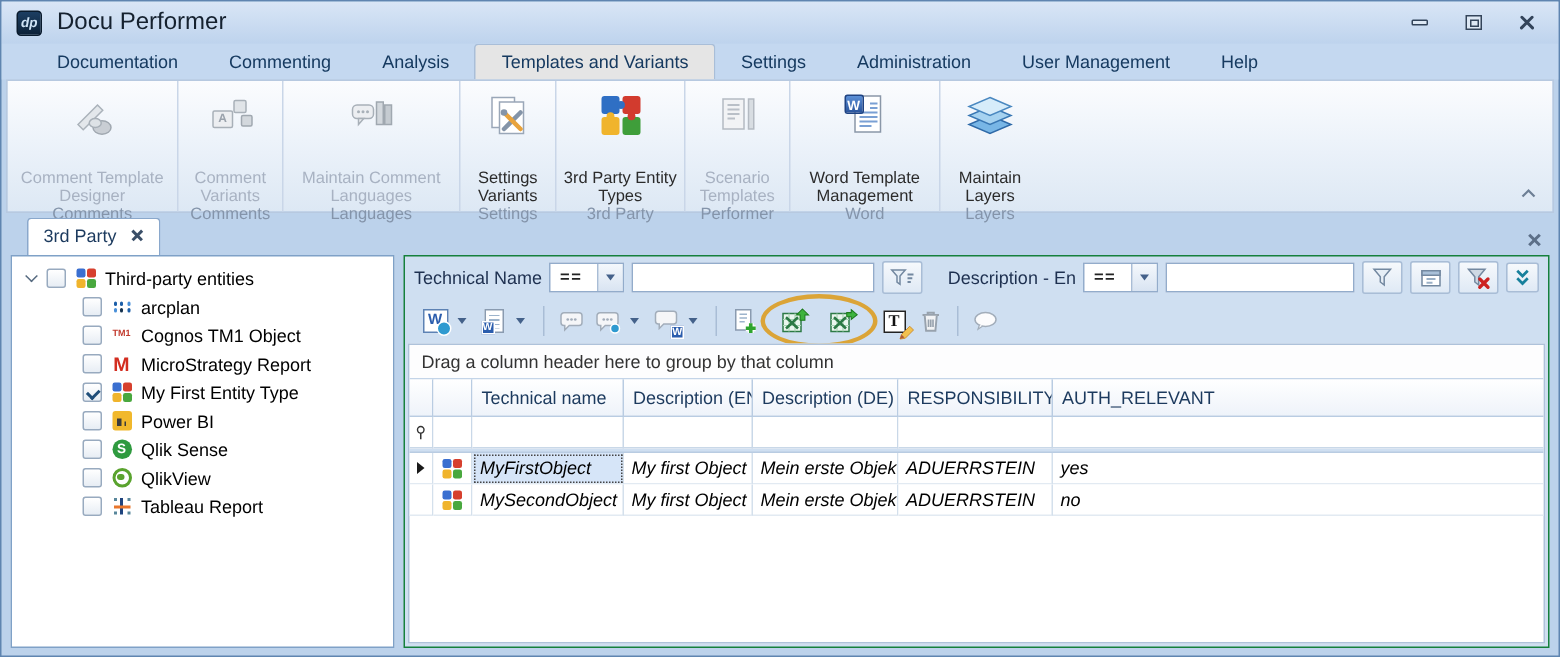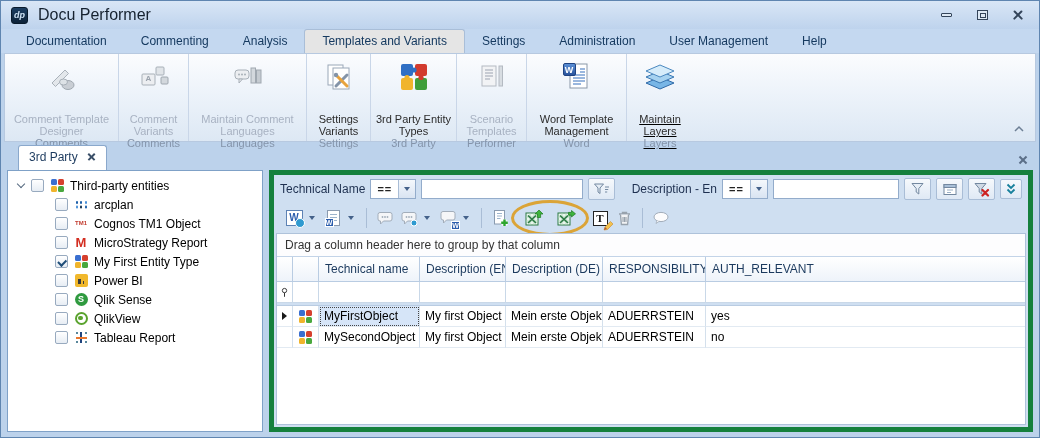--- a/index.html
+++ b/index.html
@@ -19,21 +19,21 @@
   .winbtns{margin-left:auto;margin-right:14px;display:flex;gap:22px;align-items:center;}
   .winbtn{width:14px;height:12px;display:flex;align-items:center;justify-content:center;cursor:default;}
   .glyph-min{width:11px;height:4px;border:1.5px solid #33445a;border-radius:1px;background:#dde8f4;}
   .glyph-max{width:11px;height:10px;border:1.5px solid #33445a;position:relative;background:#dde8f4;}
   .glyph-max::after{content:"";position:absolute;left:2px;top:1.5px;width:4px;height:3px;border:1.5px solid #33445a;}
   .glyph-close{position:relative;width:12px;height:12px;}
   .glyph-close::before,.glyph-close::after{content:"";position:absolute;left:0;top:5px;width:12px;height:2.4px;background:#33445a;border-radius:1px;}
   .glyph-close::before{transform:rotate(45deg);} .glyph-close::after{transform:rotate(-45deg);}
   
   .menubar{position:absolute;left:0;top:28px;right:0;height:24px;background:#c4d8f0;
-    display:flex;align-items:flex-end;padding-left:8px;}
+    display:flex;align-items:flex-end;padding-left:20px;}
   .mtab{font-size:12px;color:#163a60;padding:4px 17px 5px;border-radius:3px 3px 0 0;cursor:default;}
   .mtab.active{background:#e5e5e5;border:1px solid #a9bed8;border-bottom:none;color:#163a60;}
   
   .ribbon{position:absolute;left:3px;top:52px;right:3px;height:89px;
     background:linear-gradient(#fbfcfe,#eaf1f9 55%,#dde8f4);
     border:1px solid #b7c9e0;display:flex;}
   .rgroup{display:flex;flex-direction:column;border-right:1px solid #c9d6e8;height:100%;}
   .rbtn{flex:1;display:flex;flex-direction:column;align-items:center;padding:5px 4px 0;cursor:default;}
   .ricon{height:36px;display:flex;align-items:center;justify-content:center;}
   .rlabel{font-size:11px;line-height:12px;text-align:center;color:#2b2b2b;margin-top:18px;}
@@ -51,21 +51,21 @@
     border-radius:3px 3px 0 0;padding:4px 10px 6px;font-size:12px;color:#1c3a5e;
     display:flex;align-items:center;gap:9px;cursor:default;}
   .doctab-close{position:relative;width:9px;height:9px;display:inline-block;}
   .doctab-close::before,.doctab-close::after{content:"";position:absolute;left:0;top:3.6px;width:9px;height:1.8px;background:#3a4f68;}
   .doctab-close::before{transform:rotate(45deg);} .doctab-close::after{transform:rotate(-45deg);}
   .strip-close{margin-left:auto;margin-right:8px;margin-bottom:5px;position:relative;width:10px;height:10px;cursor:default;}
   .strip-close::before,.strip-close::after{content:"";position:absolute;left:0;top:4px;width:10px;height:2px;background:#5c6f88;}
   .strip-close::before{transform:rotate(45deg);} .strip-close::after{transform:rotate(-45deg);}
   
   .treepanel{position:absolute;left:6px;top:169px;width:256px;bottom:5px;background:#fff;border:1px solid #7fa1c7;}
-  .rightpanel{position:absolute;left:268px;top:169px;right:6px;bottom:5px;background:#cfdff1;border:5px solid #15803d;}
+  .rightpanel{position:absolute;left:268px;top:169px;right:6px;bottom:5px;background:#cfdff1;border:1px solid #15803d;}
   
   .tree{padding-top:5px;font-size:12px;color:#000;}
   .trow{display:flex;align-items:center;height:19px;padding-left:6px;cursor:default;}
   .trow.child{padding-left:44px;}
   .expander{width:14px;display:flex;justify-content:center;}
   .chev-down{width:6px;height:6px;border-left:1.6px solid #55697f;border-bottom:1.6px solid #55697f;transform:rotate(-45deg);margin-top:-3px;}
   .cbx{width:13px;height:13px;border:1px solid #98aabf;border-radius:2px;margin:0 5px 0 3px;
     background:linear-gradient(#ffffff,#e7edf4);position:relative;flex:none;}
   .cbx.checked::after{content:"";position:absolute;left:2.2px;top:2.6px;width:6px;height:3.5px;
     border-left:2px solid #1f4e79;border-bottom:2px solid #1f4e79;transform:rotate(-45deg);}
@@ -119,21 +119,21 @@
   
   .gridwrap{position:absolute;left:2px;right:2px;top:58px;bottom:2px;background:#fff;border:1px solid #aec2da;overflow:hidden;}
   .groupband{height:23px;background:#fdfdfe;border-bottom:1px solid #c3d4e8;display:flex;align-items:center;
     padding-left:8px;font-size:12px;color:#333;}
   .grow{display:grid;grid-template-columns:16px 26px 101px 86px 97px 103px 1fr;}
   .hcell{height:25px;background:linear-gradient(#ffffff,#eef3fa);border-right:1px solid #b9cce2;border-bottom:1px solid #b9cce2;
     font-size:12px;color:#1c3a5e;display:flex;align-items:center;padding:0 6px;white-space:nowrap;overflow:hidden;cursor:default;}
   .fcell{height:21px;background:#fff;border-right:1px solid #c9d8e8;border-bottom:1px solid #c9d8e8;display:flex;align-items:center;padding:0 4px;}
   .gspacer{height:3px;background:#cfdff1;border-bottom:1px solid #b9cce2;}
   .dcell{height:21px;background:#fff;border-right:1px solid #d4e0ec;border-bottom:1px solid #e2eaf2;
-    font-size:12px;color:#000;display:flex;align-items:center;padding:0 5px;white-space:nowrap;overflow:hidden;cursor:default;}
+    font-size:12px;color:#000;display:flex;align-items:center;padding:0 5px;white-space:nowrap;overflow:hidden;cursor:default;font-style:italic;}
   .dcell.focus{background:#d6e5f8;outline:1px dotted #444;outline-offset:-2px;}
   .rowarrow{width:0;height:0;border-top:4px solid transparent;border-bottom:4px solid transparent;border-left:5.5px solid #1a1a1a;margin:0 auto;}
   .minipuz{margin:0 auto;}
 </style>
 </head>
 <body>
 
 <div class="window">
 
   <div class="titlebar">
@@ -267,21 +267,21 @@
             <rect x="9" y="2" width="17" height="24" fill="#fff" stroke="#8a97a8"></rect>
             <path d="M19 7 h5 M19 10 h5 M12 13 h12 M12 16 h12 M12 19 h12 M12 22 h8" stroke="#7aa0d4" stroke-width="1.3"></path>
           </svg>
           <span class="badge-w">W</span>
         </div>
         <div class="rlabel">Word Template Management</div>
       </div>
       <div class="rgroup-label">Word</div>
     </div>
 
-    <div class="rgroup" style="width:66px;border-right:none;text-decoration:underline;">
+    <div class="rgroup" style="width:66px;border-right:none;">
       <div class="rbtn">
         <div class="ricon">
           <svg width="32" height="30" viewBox="0 0 32 30">
             <polygon points="16,15 30,21 16,27 2,21" fill="#78b6e6" stroke="#2f6aa8"></polygon>
             <polygon points="16,9 30,15 16,21 2,15" fill="#a6d2f0" stroke="#3a78b4"></polygon>
             <polygon points="16,3 30,9 16,15 2,9" fill="#d6ecfa" stroke="#4a88c0"></polygon>
           </svg>
         </div>
         <div class="rlabel">Maintain Layers</div>
       </div>

